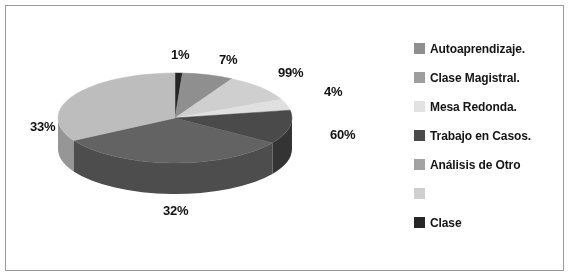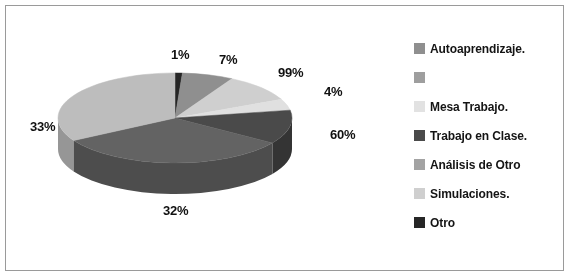--- a/index.html
+++ b/index.html
@@ -108,36 +108,36 @@
     <span class="pct-label" style="left:30px; top:72px;margin-top:47px;">33%</span>
   </div>
 
   <div id="legend">
     <div class="legend-item">
       <span class="legend-swatch" style="background: rgb(143, 143, 143);"></span>
       <span class="legend-label">Autoaprendizaje.</span>
     </div>
     <div class="legend-item">
       <span class="legend-swatch" style="background: rgb(158, 158, 158);"></span>
+      <span class="legend-label">Clase Magistral.</span>
     </div>
     <div class="legend-item">
       <span class="legend-swatch" style="background: rgb(226, 226, 226);"></span>
-      <span class="legend-label">Mesa Trabajo.</span>
+      <span class="legend-label">Mesa Redonda.</span>
     </div>
     <div class="legend-item">
       <span class="legend-swatch" style="background: rgb(74, 74, 74);"></span>
-      <span class="legend-label">Trabajo en Clase.</span>
+      <span class="legend-label">Trabajo en Casos.</span>
     </div>
     <div class="legend-item">
       <span class="legend-swatch" style="background: rgb(163, 163, 163);"></span>
       <span class="legend-label">Análisis de Otro</span>
     </div>
     <div class="legend-item">
       <span class="legend-swatch" style="background: rgb(207, 207, 207);"></span>
-      <span class="legend-label">Simulaciones.</span>
     </div>
     <div class="legend-item">
       <span class="legend-swatch" style="background: rgb(38, 38, 38);"></span>
-      <span class="legend-label">Otro</span>
+      <span class="legend-label">Clase</span>
     </div>
   </div>
 
 </div>
 
 </body></html>

